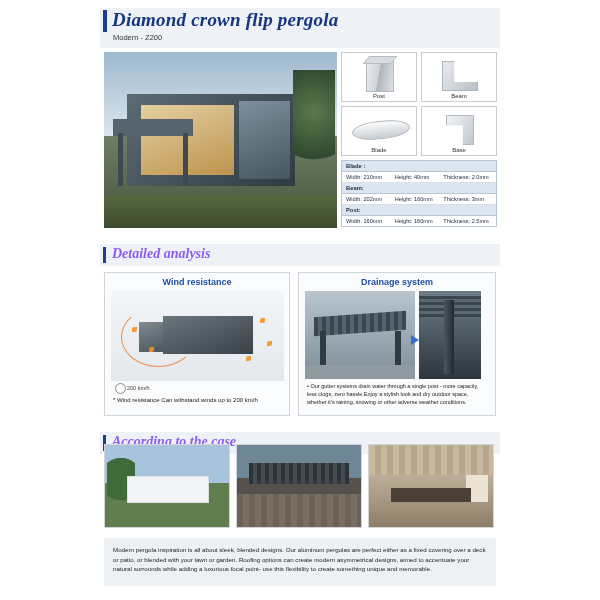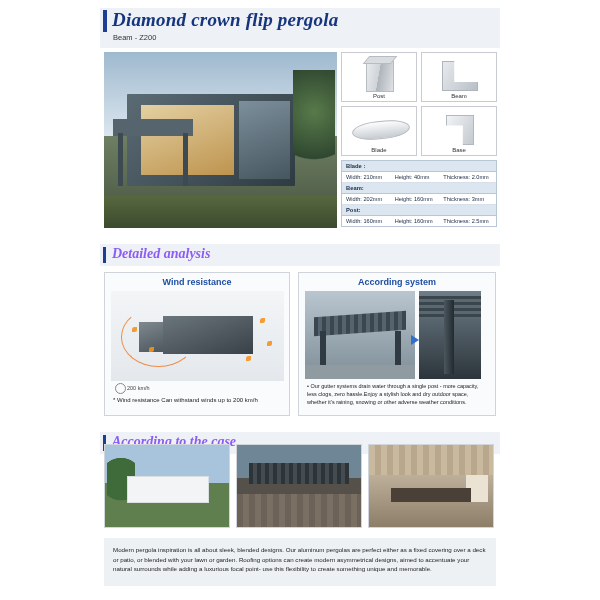--- a/index.html
+++ b/index.html
@@ -338,21 +338,21 @@
   }
 </style>
 </head>
 <body>
 
 <div class="page">
 
   <div class="header"></div>
   <div class="header-bar"></div>
   <div class="title">Diamond crown flip pergola</div>
-  <div class="model">Beam - Z200</div>
+  <div class="model">Modern - Z200</div>
 
   <div class="hero">
     <div class="sky"></div>
     <div class="ground"></div>
     <div class="house"></div>
     <div class="glass"></div>
     <div class="glass2"></div>
     <div class="pergola"></div>
     <div class="post1"></div>
     <div class="post2"></div>
@@ -416,21 +416,21 @@
       <div class="leaf" style="left:86%; top:30%;"></div>
       <div class="leaf" style="left:90%; top:56%;"></div>
       <div class="leaf" style="left:78%; top:72%;"></div>
     </div>
     <div class="speed-circle"></div>
     <div class="wind-speed" style="left:22px;">200 km/h</div>
     <div class="wind-note">* Wind resistance Can withstand winds up to  200 km/h</div>
   </div>
 
   <div class="panel" style="left:298px; top:272px; width:198px; height:144px;">
-    <div class="panel-title">According system</div>
+    <div class="panel-title">Drainage system</div>
     <div class="drain-img1">
       <div class="roof"></div>
       <div class="col"></div>
       <div class="col2"></div>
       <div class="floor"></div>
     </div>
     <div class="drain-img2">
       <div class="slats"></div>
       <div class="postx"></div>
     </div>

